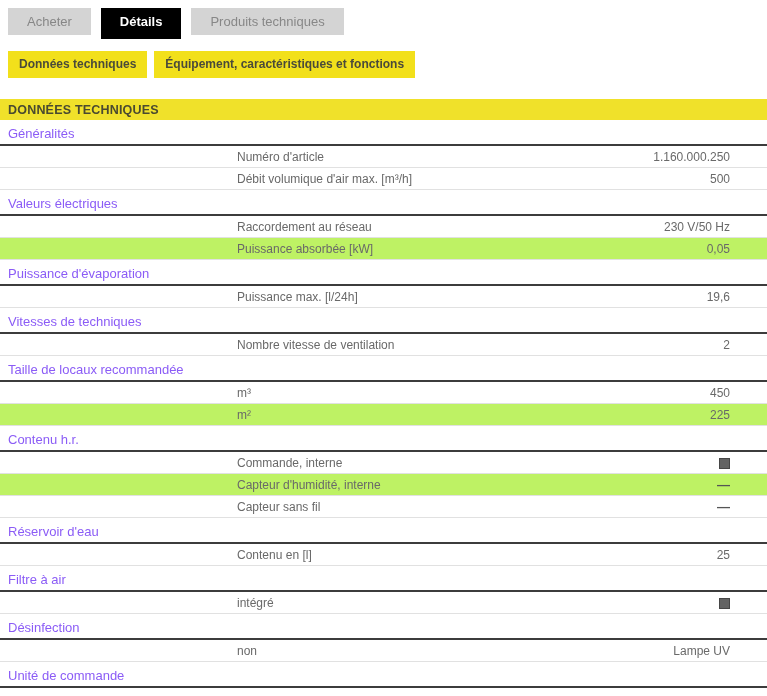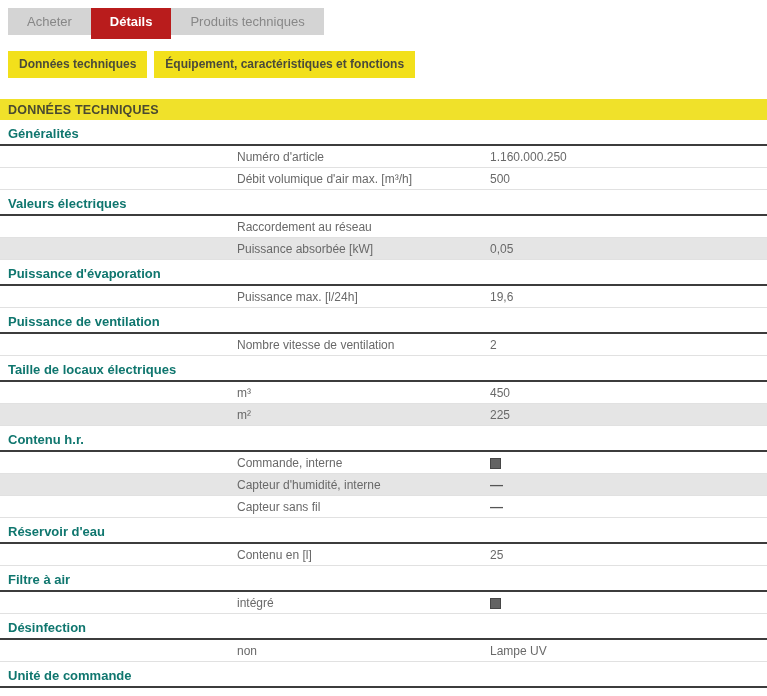--- a/index.html
+++ b/index.html
@@ -13,36 +13,36 @@
     height: 696px;
     overflow: hidden;
     position: relative;
   }
   .page { width: 767px; }
 
   
   .tabs {
     display: flex;
     align-items: flex-start;
-    gap: 0;
+    gap: 10px;
     margin: 8px 0 0 8px;
     height: 30px;
   }
   .tab {
     background: #d4d4d4;
     color: #878787;
     border: none;
     font-family: inherit;
     font-size: 13px;
     padding: 6px 19px 6px;
     cursor: pointer;
     white-space: nowrap;
   }
   .tab.active {
-    background: #b91c1c;
+    background: #000000;
     color: #ffffff;
     padding-bottom: 10px;
     font-weight: bold;
   }
 
   
   .anchors {
     display: flex;
     gap: 7px;
     margin: 13px 0 0 8px;
@@ -68,47 +68,47 @@
     font-size: 12.5px;
     padding: 4px 8px 3px;
     height: 14px;
     line-height: 14px;
     letter-spacing: 0.2px;
   }
 
   
   .spec-table { width: 767px; }
   .section-title {
-    font-weight: bold;
+    font-weight: normal;
     font-size: 13px;
-    color: #0f766e;
+    color: #8b5cf6;
     padding: 5px 8px 3px;
     border-bottom: 2px solid #3c3c3c;
     margin-top: 1px;
   }
   .row {
     display: flex;
     align-items: center;
     height: 22px;
     border-bottom: 1px solid #e1e1e1;
     font-size: 12px;
     color: #696969;
     box-sizing: border-box;
   }
-  .row.alt { background: #e5e5e5; }
+  .row.alt { background: #bef264; }
   .row-label {
     margin-left: 237px;
     flex: 1;
     white-space: nowrap;
     overflow: hidden;
   }
   .row-value {
     width: 240px;
     margin-right: 37px;
-    text-align: left;
+    text-align: right;
     white-space: nowrap;
   }
   .square {
     width: 9px;
     height: 9px;
     background: #636363;
     border: 1px solid #464646;
     display: inline-block;
     vertical-align: middle;
   }
@@ -144,36 +144,37 @@
         <span class="row-label">Numéro d'article</span>
         <span class="row-value">1.160.000.250</span>
       </div>
       <div class="row">
         <span class="row-label">Débit volumique d'air max. [m³/h]</span>
         <span class="row-value">500</span>
       </div>
       <div class="section-title">Valeurs électriques</div>
       <div class="row">
         <span class="row-label">Raccordement au réseau</span>
+        <span class="row-value">230 V/50 Hz</span>
       </div>
       <div class="row alt">
         <span class="row-label">Puissance absorbée [kW]</span>
         <span class="row-value">0,05</span>
       </div>
       <div class="section-title">Puissance d'évaporation</div>
       <div class="row">
         <span class="row-label">Puissance max. [l/24h]</span>
         <span class="row-value">19,6</span>
       </div>
-      <div class="section-title">Puissance de ventilation</div>
+      <div class="section-title">Vitesses de techniques</div>
       <div class="row">
         <span class="row-label">Nombre vitesse de ventilation</span>
         <span class="row-value">2</span>
       </div>
-      <div class="section-title">Taille de locaux électriques</div>
+      <div class="section-title">Taille de locaux recommandée</div>
       <div class="row">
         <span class="row-label">m³</span>
         <span class="row-value">450</span>
       </div>
       <div class="row alt">
         <span class="row-label">m²</span>
         <span class="row-value">225</span>
       </div>
       <div class="section-title">Contenu h.r.</div>
       <div class="row">

